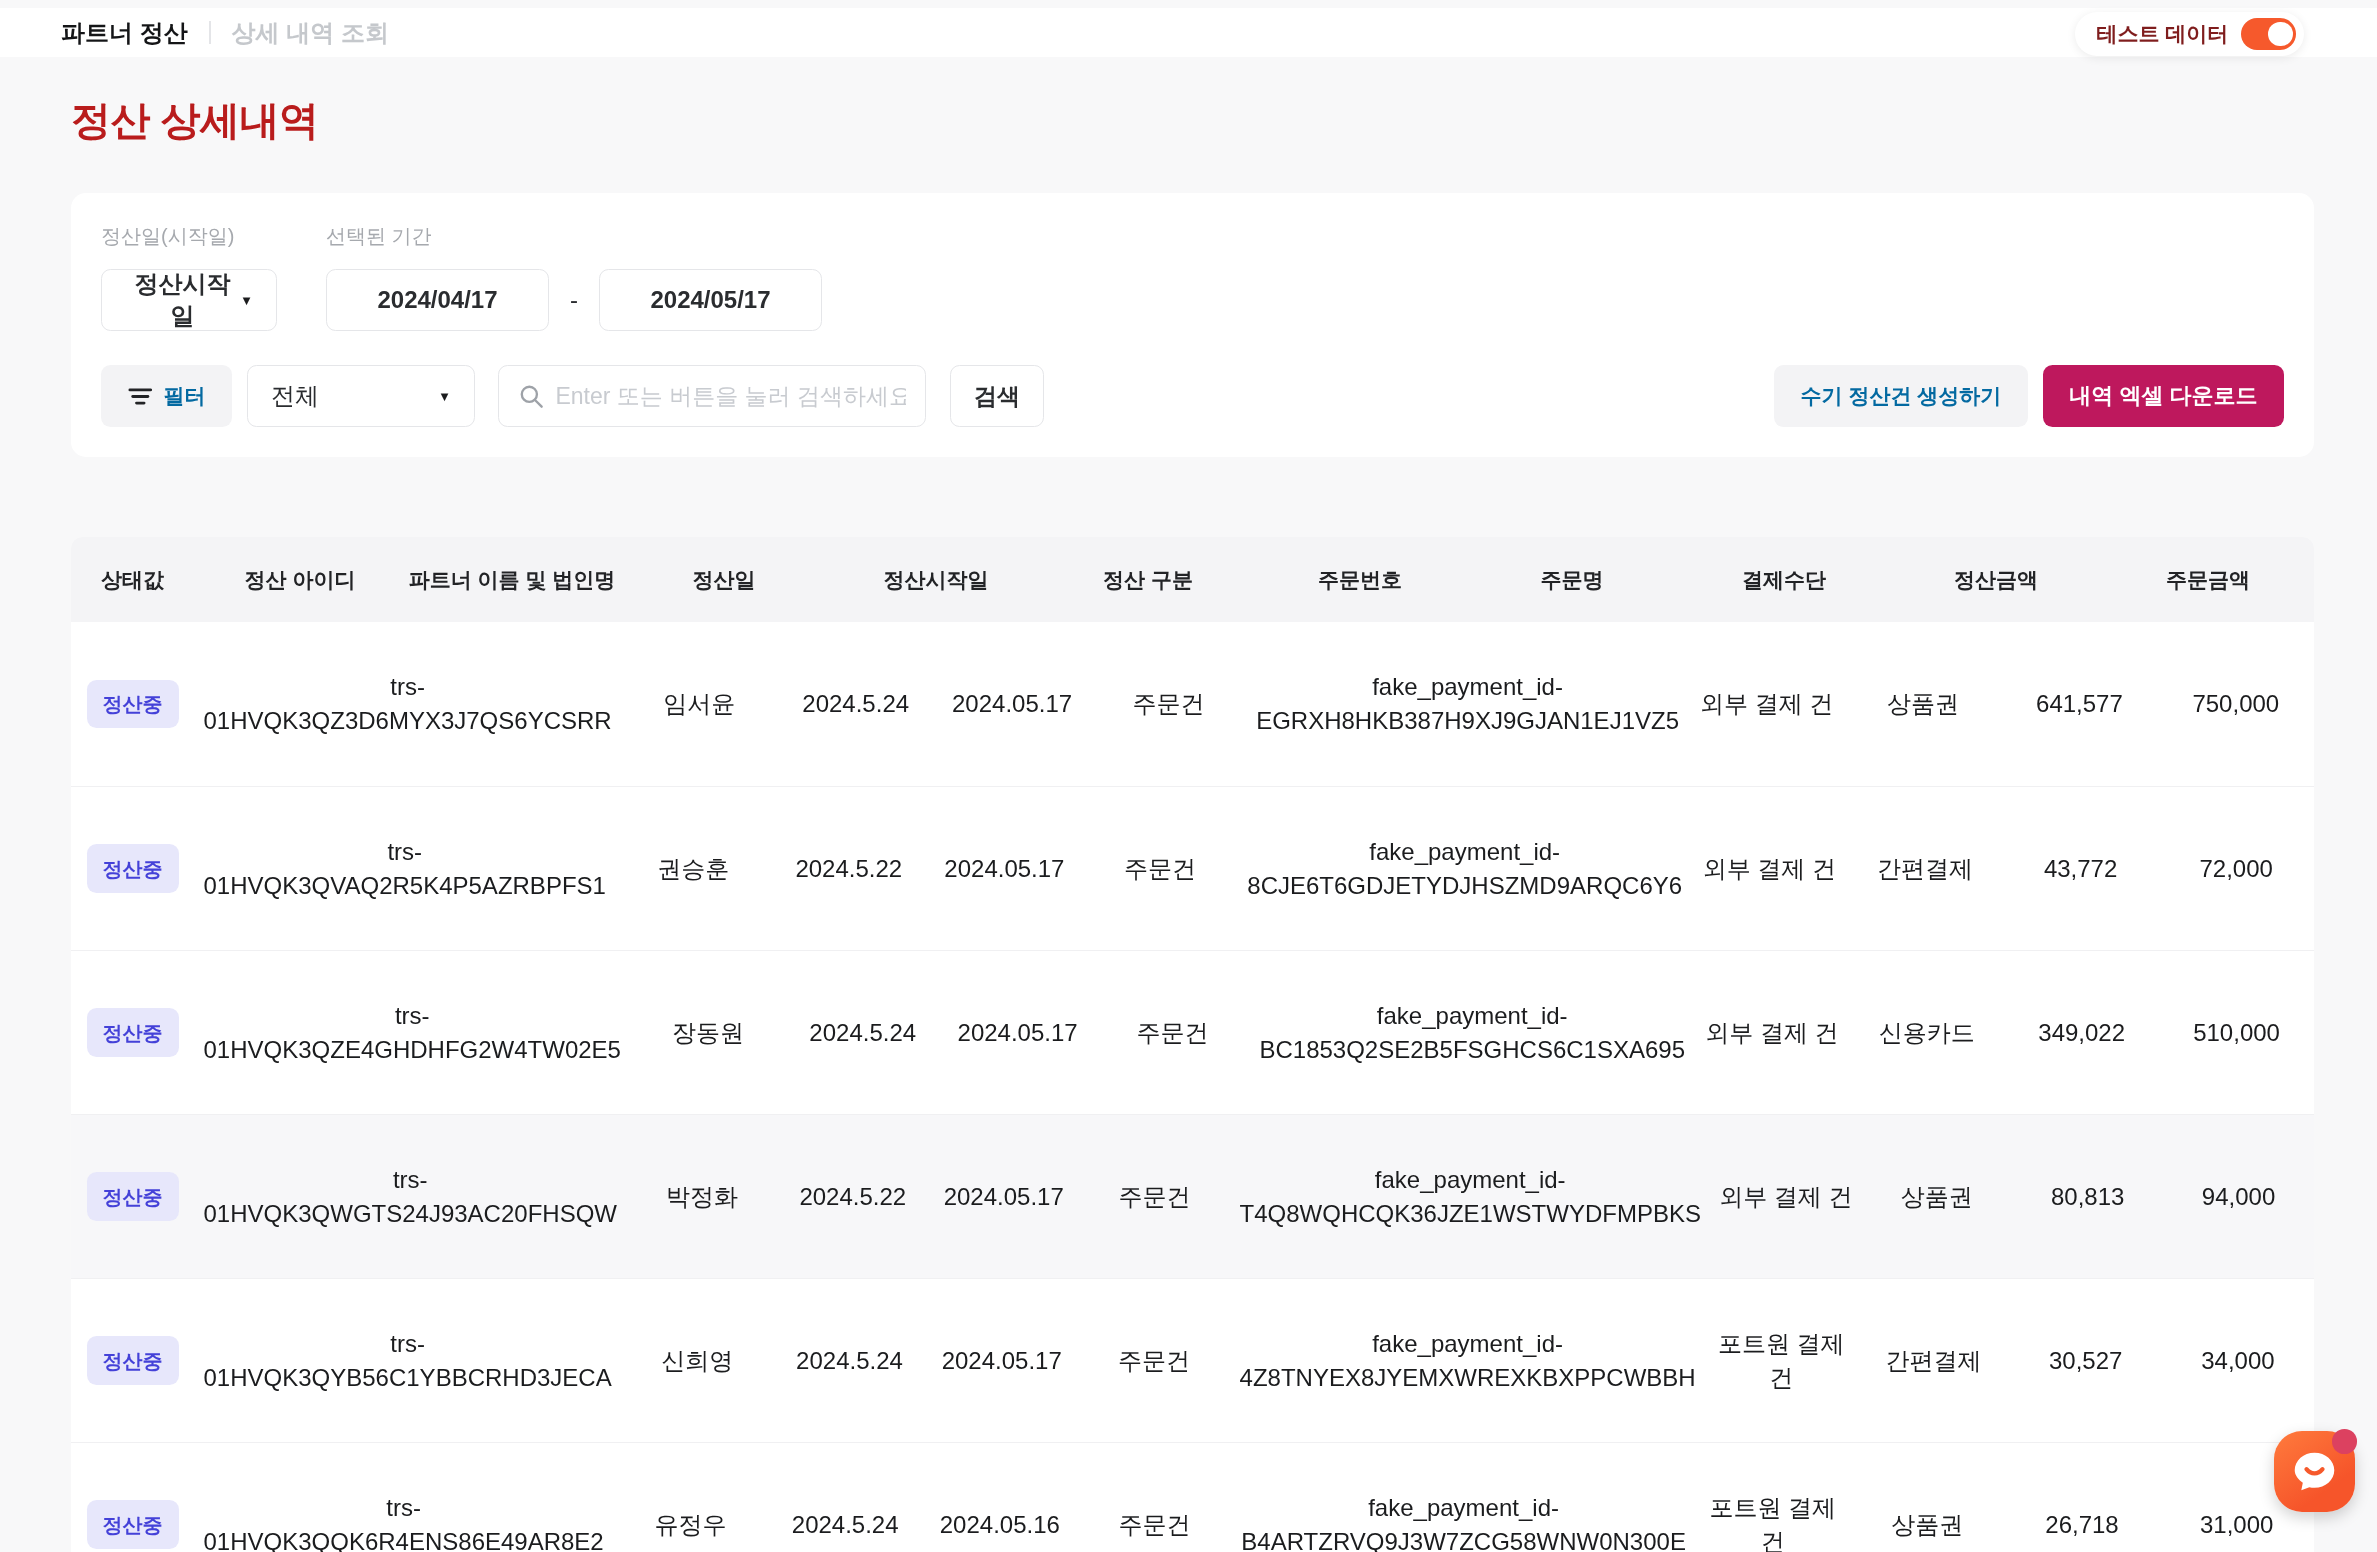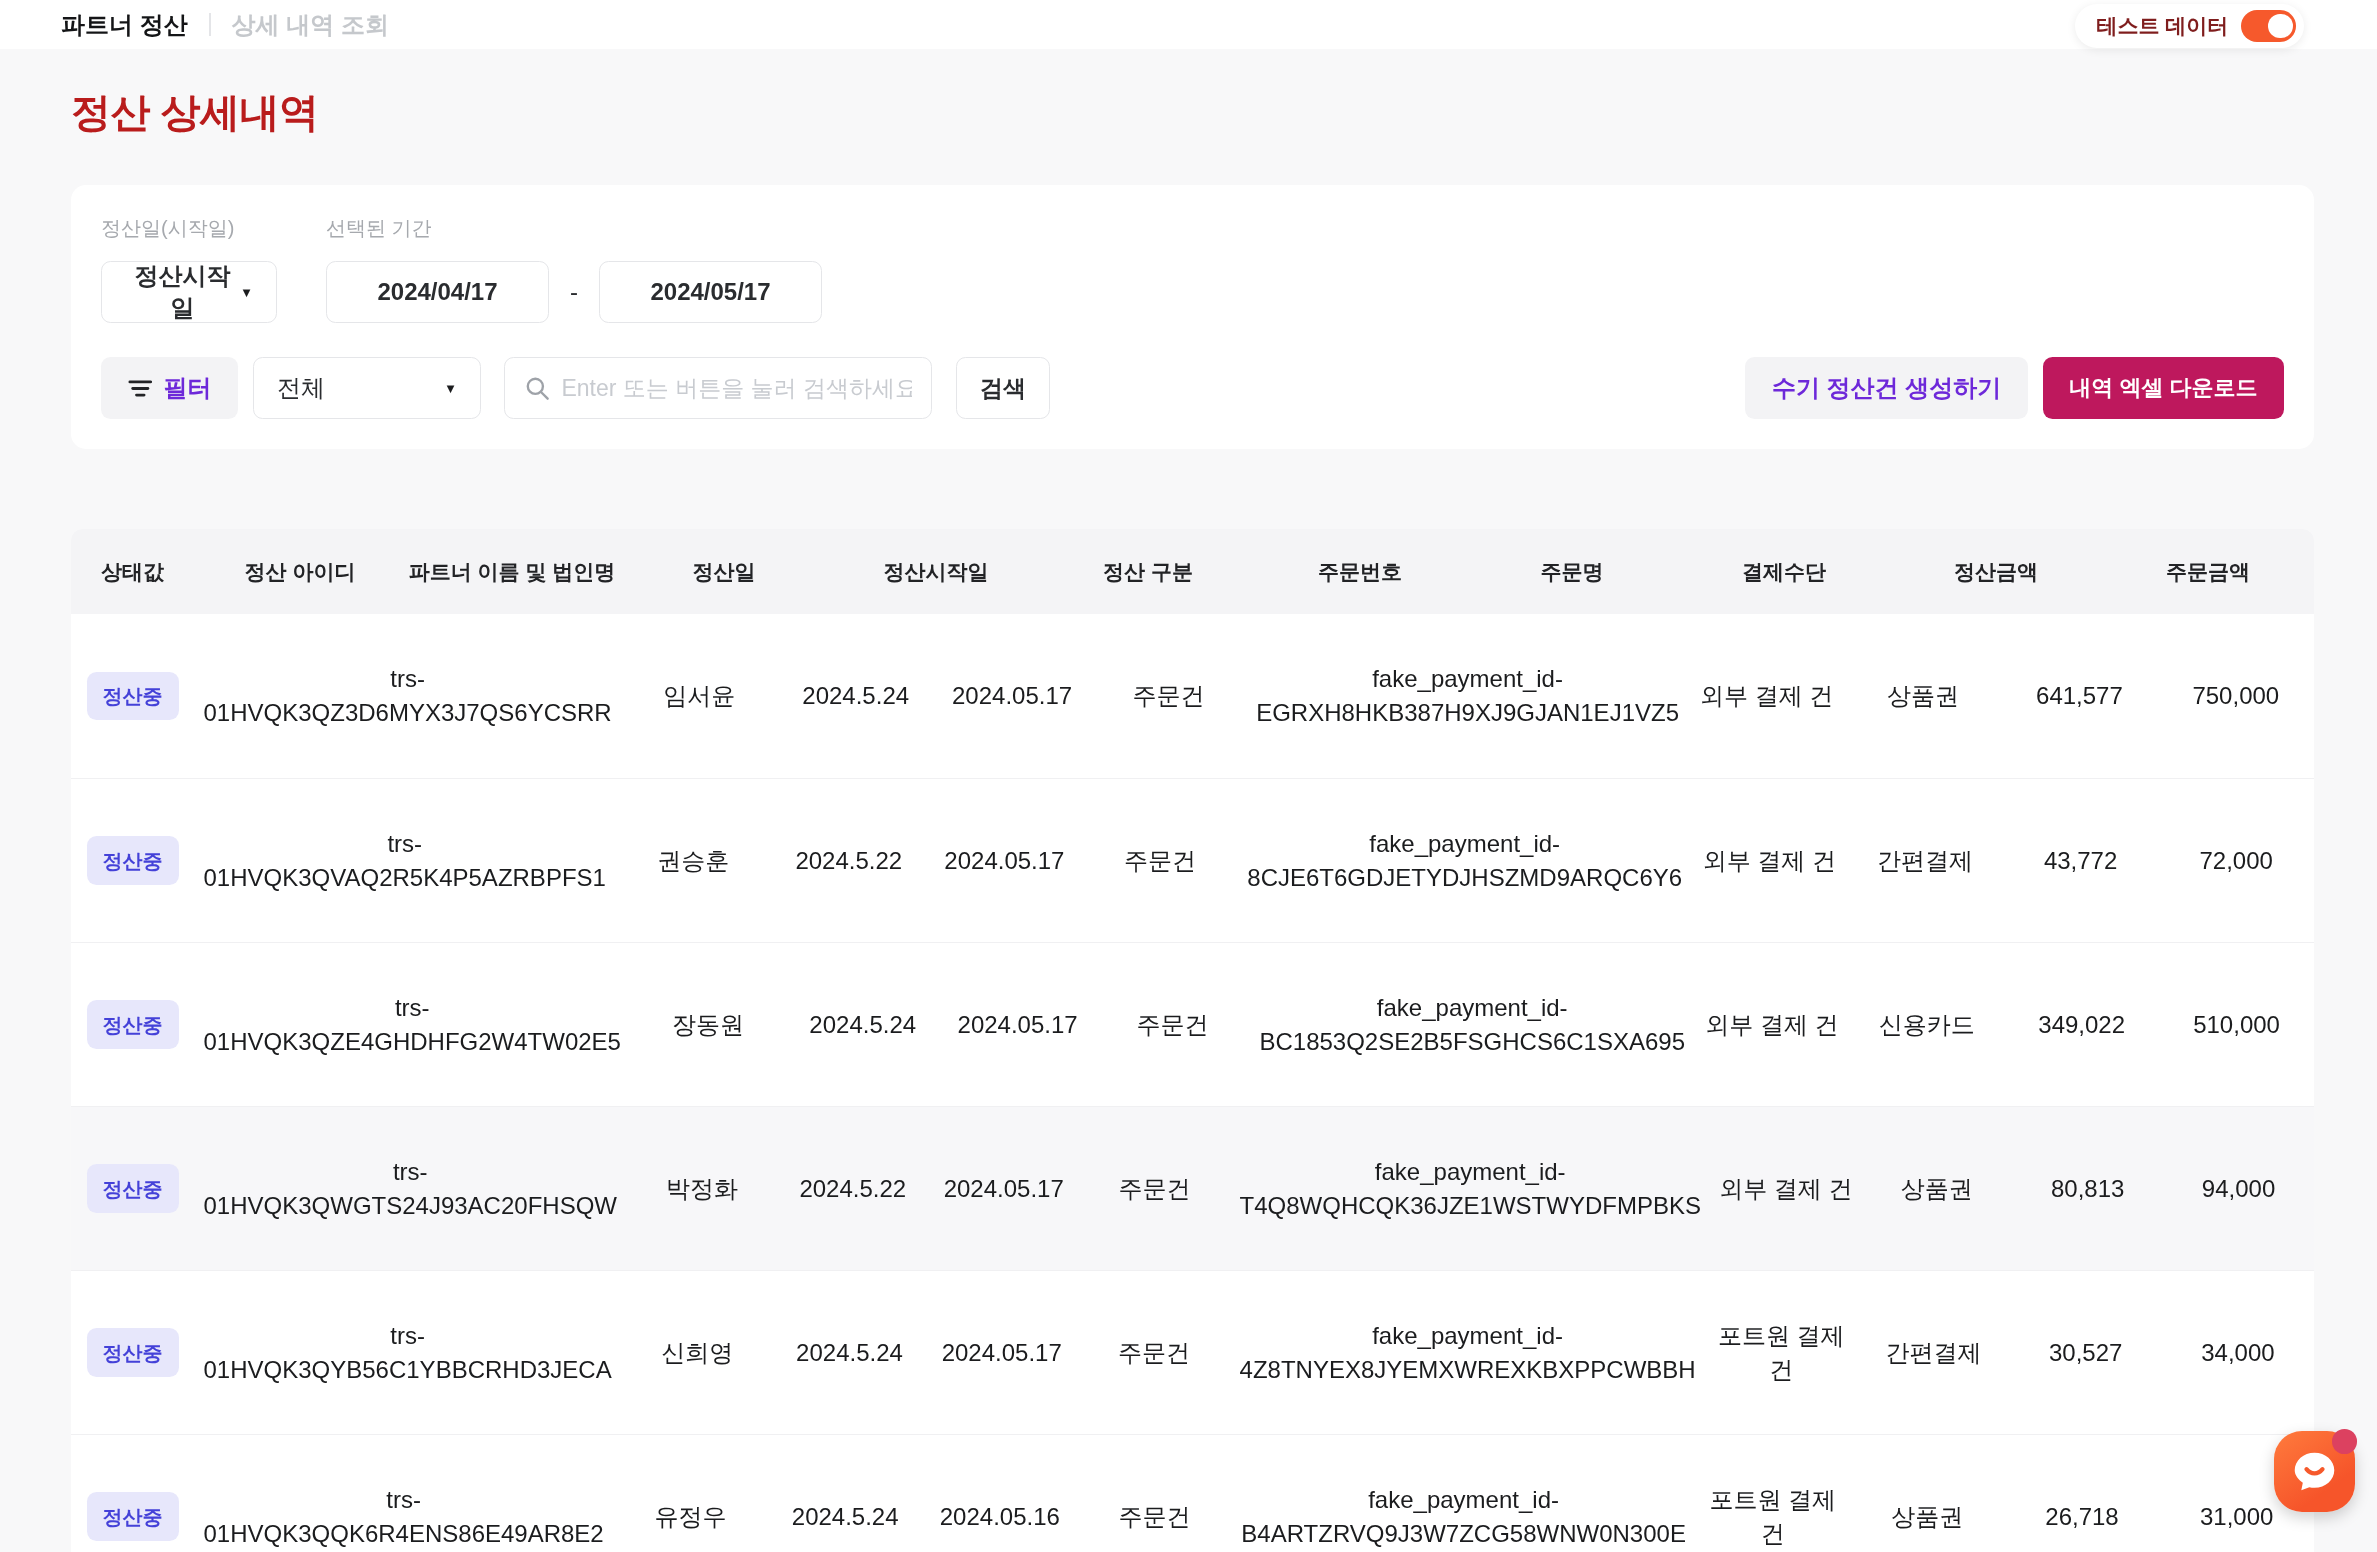--- a/index.html
+++ b/index.html
@@ -5,21 +5,21 @@
   * { margin:0; padding:0; box-sizing:border-box; }
   html,body { width:2377px; height:1552px; overflow:hidden; }
   body {
     font-family:"Liberation Sans","DejaVu Sans",sans-serif;
     background:#F8F8F9; color:#1B1C1E; position:relative;
   }
 
   
   .topbar {
     height:49px; background:#FFFFFF; display:flex; align-items:center;
-    padding:3px 61px; position:relative;
+    padding:3px 61px; position:relative;margin-top:8px;
   }
   .crumbs { display:flex; align-items:center; gap:21px; }
   .crumb { font-size:24px; font-weight:700; cursor:pointer; }
   .crumb.primary { color:#141517; }
   .crumb.secondary { color:#C5C8CC; }
   .crumb-divider { width:1.9px; height:23px; background:#E4E5E8; }
   .test-pill {
     position:absolute; right:73px; top:3.8px; height:44px;
     background:#FFFFFF; border-radius:22px; display:flex; align-items:center;
     gap:13.2px; padding:0 7.6px 0 21px; box-shadow:0 1.9px 9.5px rgba(0,0,0,.08);
@@ -54,21 +54,21 @@
   }
   .select { width:176px; justify-content:space-between; padding:0 23px; font-weight:600; }
   .select .caret { font-size:13.2px; color:#1B1C1E; }
   .select.wide { width:228px; font-weight:500; }
   .dates { display:flex; align-items:center; gap:21px; }
   .date-input { width:223px; justify-content:center; font-weight:600; }
   .dash { font-size:24px; color:#2A2C2F; }
 
   .filter-row2 { display:flex; align-items:center; margin-top:34px; gap:15px; }
   .btn { justify-content:center; font-weight:700; border:none; }
-  .btn.gray { background:#F3F3F5; color:#6d28d9; padding:0 26.5px; gap:11.4px; font-size:24px; }
+  .btn.gray { background:#F3F3F5; color:#0369a1; padding:0 26.5px; gap:11.4px; font-size:21px; }
   .btn.outline { background:#FFFFFF; border:0.9px solid #E5E6E9; padding:0 23px; font-size:23px; }
   .btn.black { background:#be185d; color:#FFFFFF; padding:0 26.5px; font-size:22px; }
   .search { width:428px; padding:0 19px; gap:11.4px; cursor:text; margin-left:7.6px; }
   .search input {
     border:none; outline:none; flex:1; font-size:23px; color:#b91c1c;
     font-family:inherit; background:transparent;
   }
   .search input::placeholder { color:#C8CBD0; }
   .search + .btn.outline { margin-left:9.5px; }
   .spacer { flex:1; }

